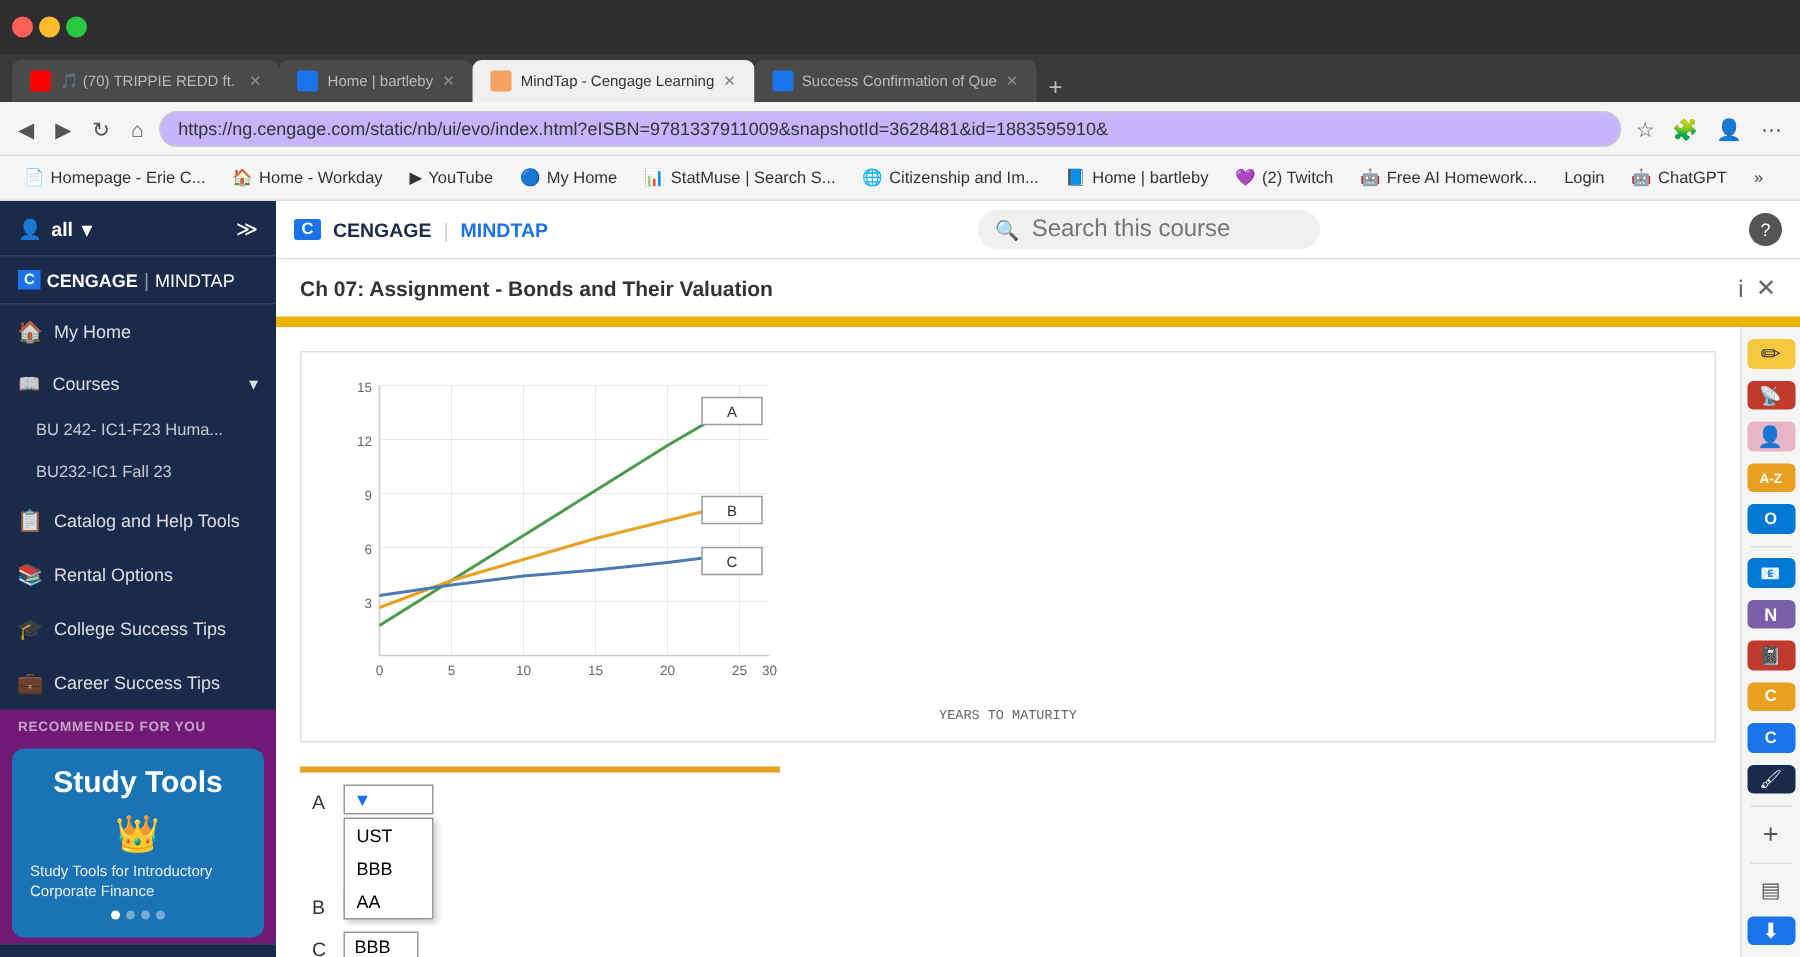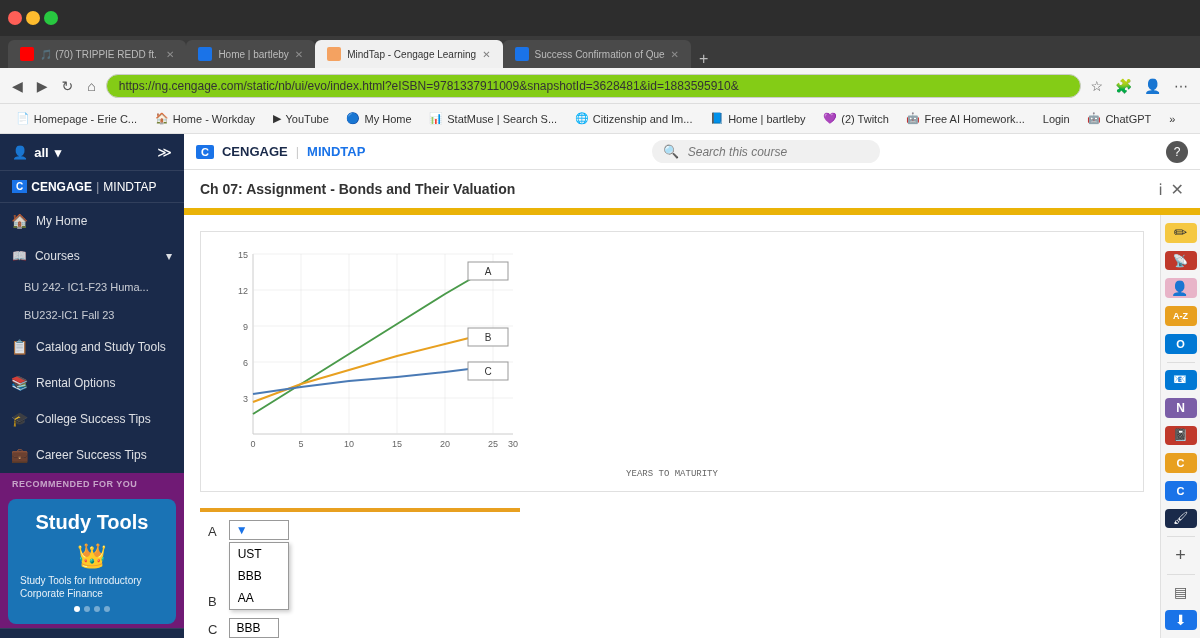--- a/index.html
+++ b/index.html
@@ -20,21 +20,21 @@
     .tab.inactive { background: #4a4a4a; color: #bbb; }
     .tab-favicon { width: 14px; height: 14px; background: #888; border-radius: 2px; flex-shrink: 0; }
     .tab-favicon.blue { background: #1a73e8; }
     .tab-favicon.orange { background: #f4a261; }
     .tab-close { margin-left: auto; opacity: 0.6; font-size: 10px; }
     .tab-add { background: transparent; border: none; color: #bbb; font-size: 16px; cursor: pointer; padding: 0 8px; }
 
     
     .nav-bar { background: #f5f5f5; height: 36px; display: flex; align-items: center; padding: 0 8px; gap: 6px; border-bottom: 1px solid #ddd; flex-shrink: 0; }
     .nav-btn { background: none; border: none; cursor: pointer; font-size: 14px; color: #555; padding: 2px 4px; }
-    .nav-url-bar { flex: 1; background: #84cc16; border: 1px solid #ccc; border-radius: 20px; padding: 4px 12px; font-size: 12px; color: #333; }
+    .nav-url-bar { flex: 1; background: #c4b5fd; border: 1px solid #ccc; border-radius: 20px; padding: 4px 12px; font-size: 12px; color: #333; }
     .nav-icons { display: flex; gap: 4px; }
     .nav-icon { background: none; border: none; cursor: pointer; font-size: 14px; color: #555; padding: 2px 4px; }
 
     
     .bookmarks-bar { background: #f5f5f5; height: 30px; display: flex; align-items: center; padding: 0 8px; gap: 2px; border-bottom: 1px solid #e0e0e0; flex-shrink: 0; overflow: hidden; }
     .bookmark-item { display: flex; align-items: center; gap: 4px; padding: 2px 8px; border-radius: 4px; cursor: pointer; font-size: 11px; color: #333; white-space: nowrap; }
 
     
     .main-layout { display: flex; flex: 1; overflow: hidden; }
 
@@ -69,21 +69,21 @@
     .sidebar-footer { border-top: 1px solid rgba(255,255,255,0.1); }
     .footer-item { display: flex; align-items: center; gap: 8px; padding: 10px 12px; cursor: pointer; font-size: 12px; color: rgba(255,255,255,0.85); }
 
     
     .content-area { flex: 1; background: white; display: flex; flex-direction: column; overflow: hidden; position: relative; }
 
     
     .mindtap-header { display: flex; align-items: center; justify-content: space-between; padding: 6px 12px; background: white; border-bottom: 1px solid #e0e0e0; }
     .mindtap-logo { display: flex; align-items: center; gap: 4px; }
     .search-bar { display: flex; align-items: center; background: #f0f0f0; border-radius: 20px; padding: 4px 12px; gap: 8px; }
-    .search-input { background: none; border: none; outline: none; font-size: 12px; width: 180px; font-style: italic; }
+    .search-input { background: none; border: none; outline: none; font-size: 16px; width: 180px; }
     .help-btn { width: 22px; height: 22px; border-radius: 50%; background: #555; color: white; border: none; cursor: pointer; font-size: 12px; display: flex; align-items: center; justify-content: center; }
 
     
     .assignment-header { display: flex; align-items: center; justify-content: space-between; padding: 8px 16px; background: white; border-bottom: 7px solid #eab308; }
     .assignment-title { font-size: 14px; font-weight: bold; color: #333; }
     .assignment-actions { display: flex; gap: 8px; align-items: center; }
     .icon-btn { background: none; border: none; cursor: pointer; color: #666; font-size: 16px; }
 
     
     .scrollable-content { flex: 1; overflow-y: auto; padding: 16px; position: relative; }
@@ -255,21 +255,21 @@
         <div class="course-item">
           <span>BU 242- IC1-F23 Huma...</span>
         </div>
         <div class="course-item">
           <span>BU232-IC1 Fall 23</span>
         </div>
       </div>
 
       <div class="nav-item">
         <span class="nav-item-icon">📋</span>
-        <span>Catalog and Study Tools</span>
+        <span>Catalog and Help Tools</span>
       </div>
 
       <div class="nav-item">
         <span class="nav-item-icon">📚</span>
         <span>Rental Options</span>
       </div>
 
       <div class="nav-item">
         <span class="nav-item-icon">🎓</span>
         <span>College Success Tips</span>

